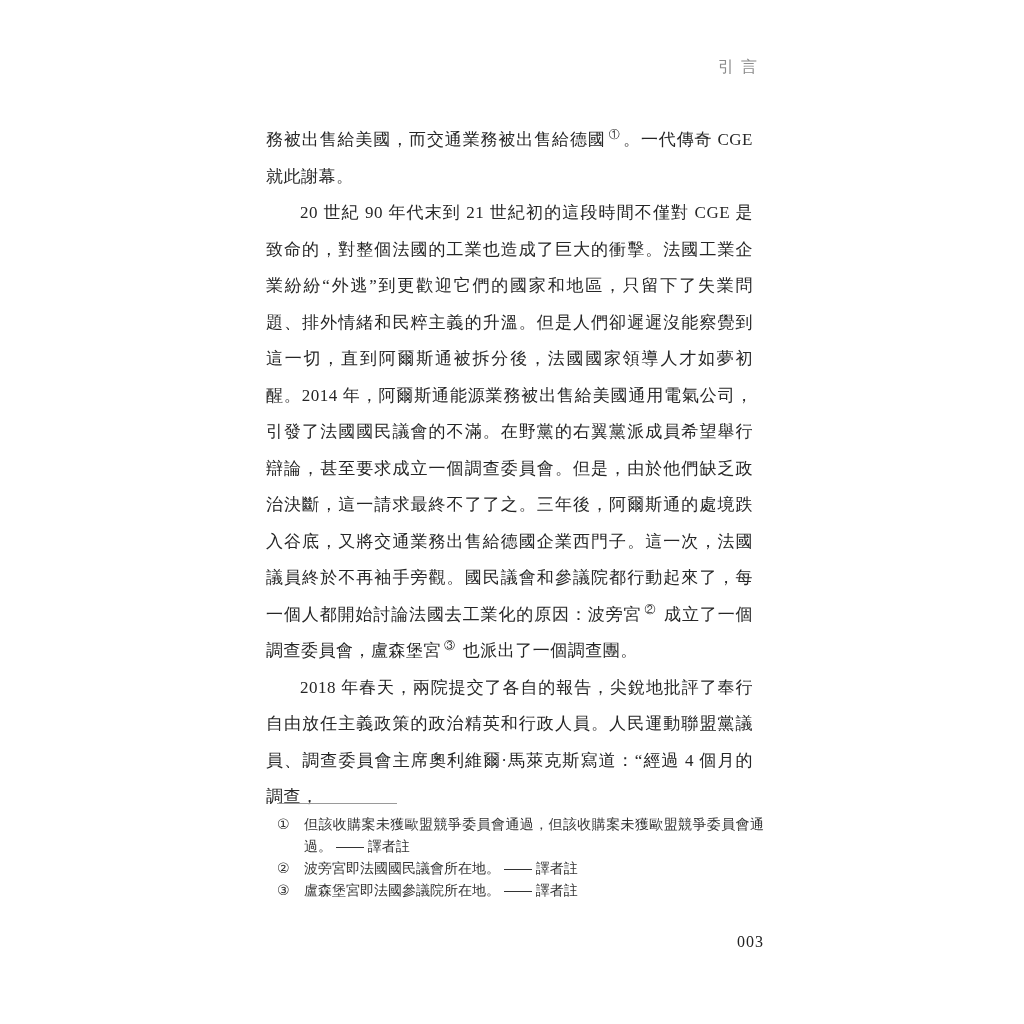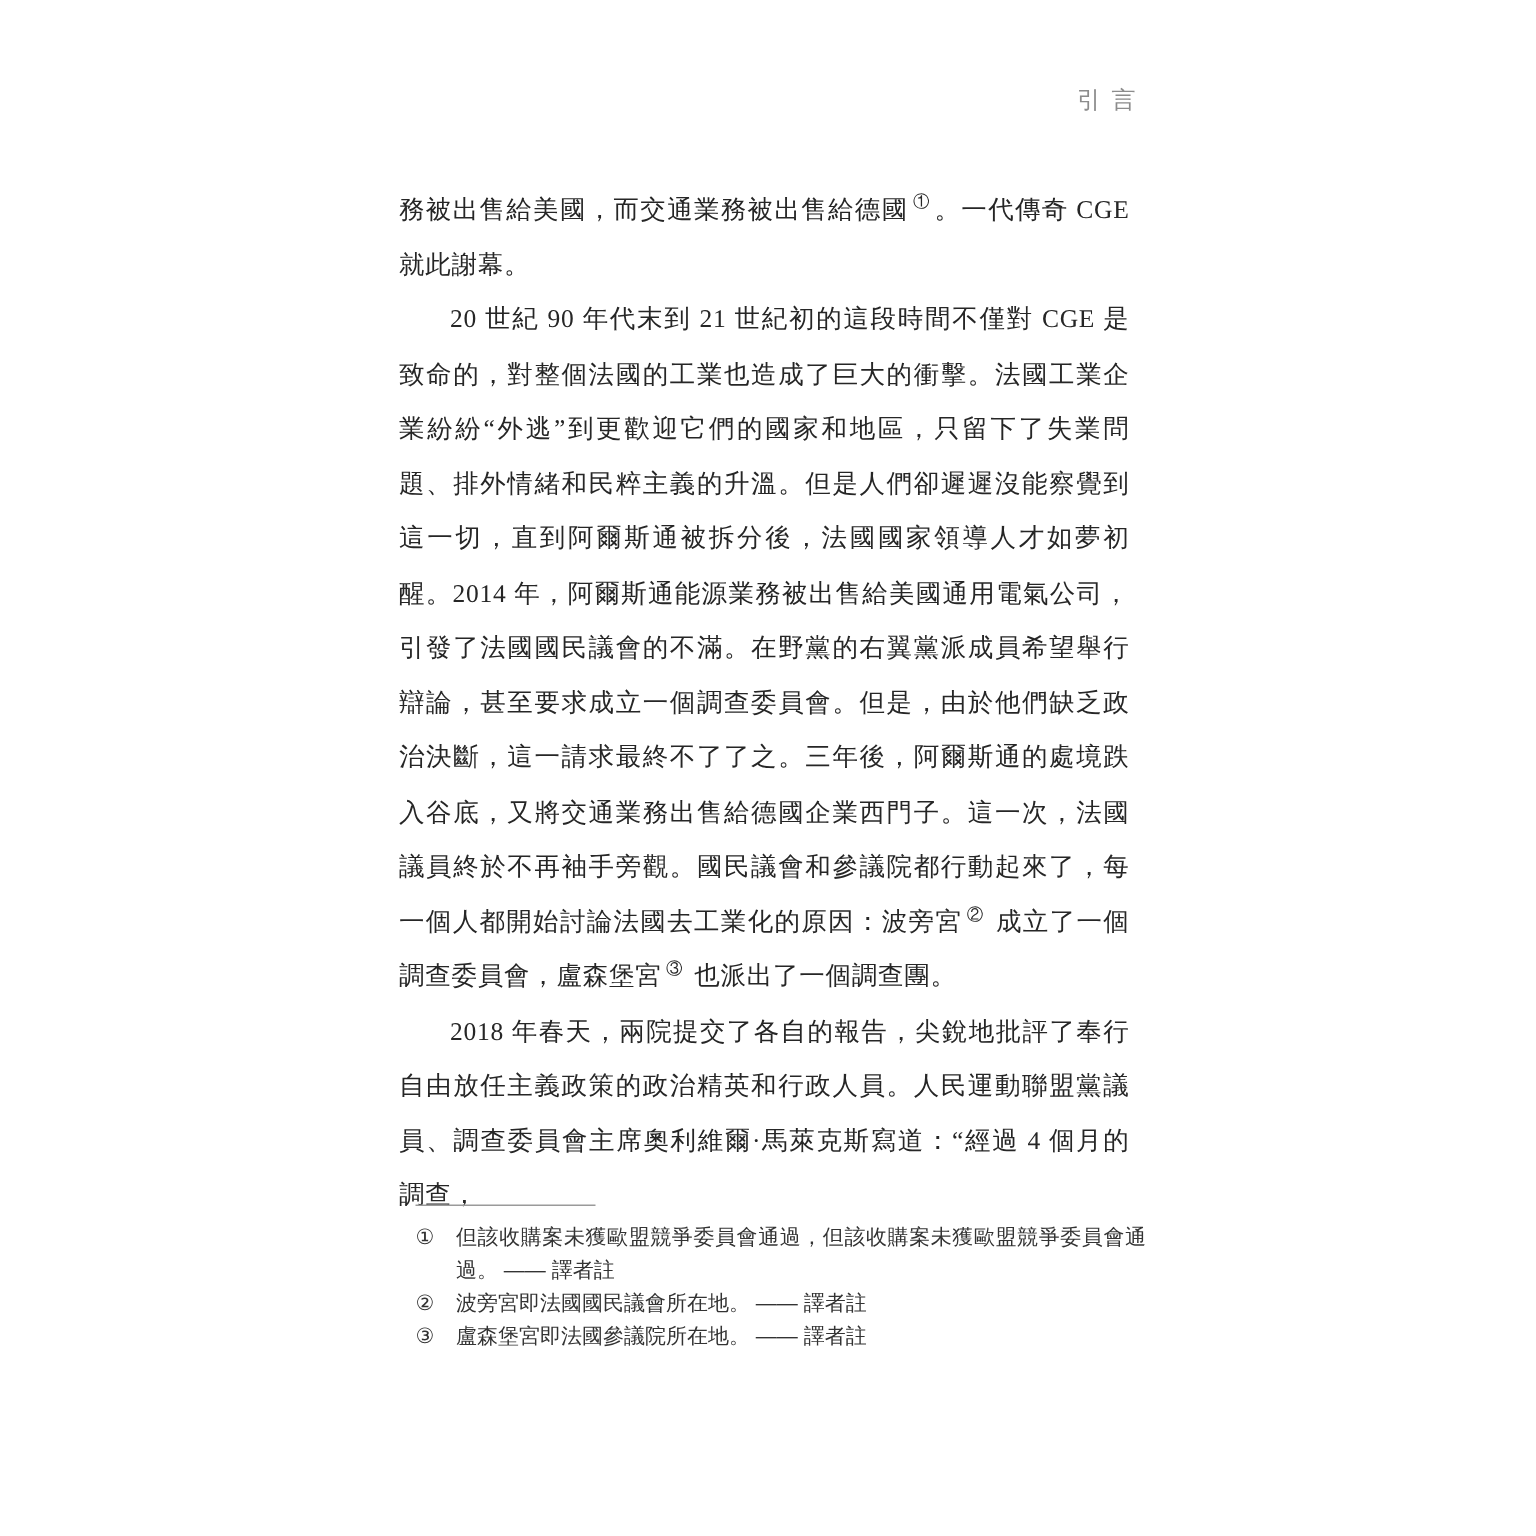--- a/index.html
+++ b/index.html
@@ -123,14 +123,15 @@
           <span class="fn-marker">②</span>
           <span class="fn-text">波旁宮即法國國民議會所在地。 —— 譯者註</span>
         </div>
         <div class="fn-item">
           <span class="fn-marker">③</span>
           <span class="fn-text">盧森堡宮即法國參議院所在地。 —— 譯者註</span>
         </div>
       </div>
   </div>
 
+  <div class="page-number">003</div>
 
 </div>
 
 </body></html>

